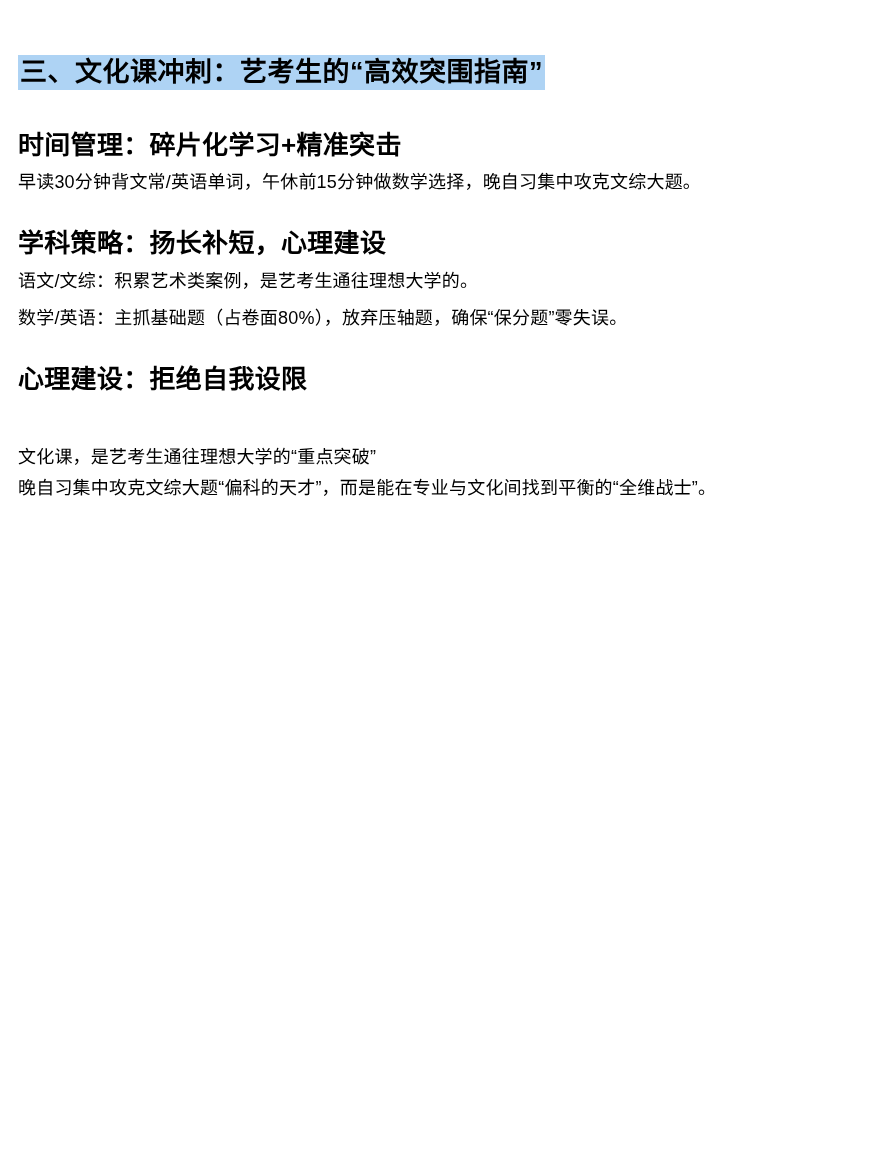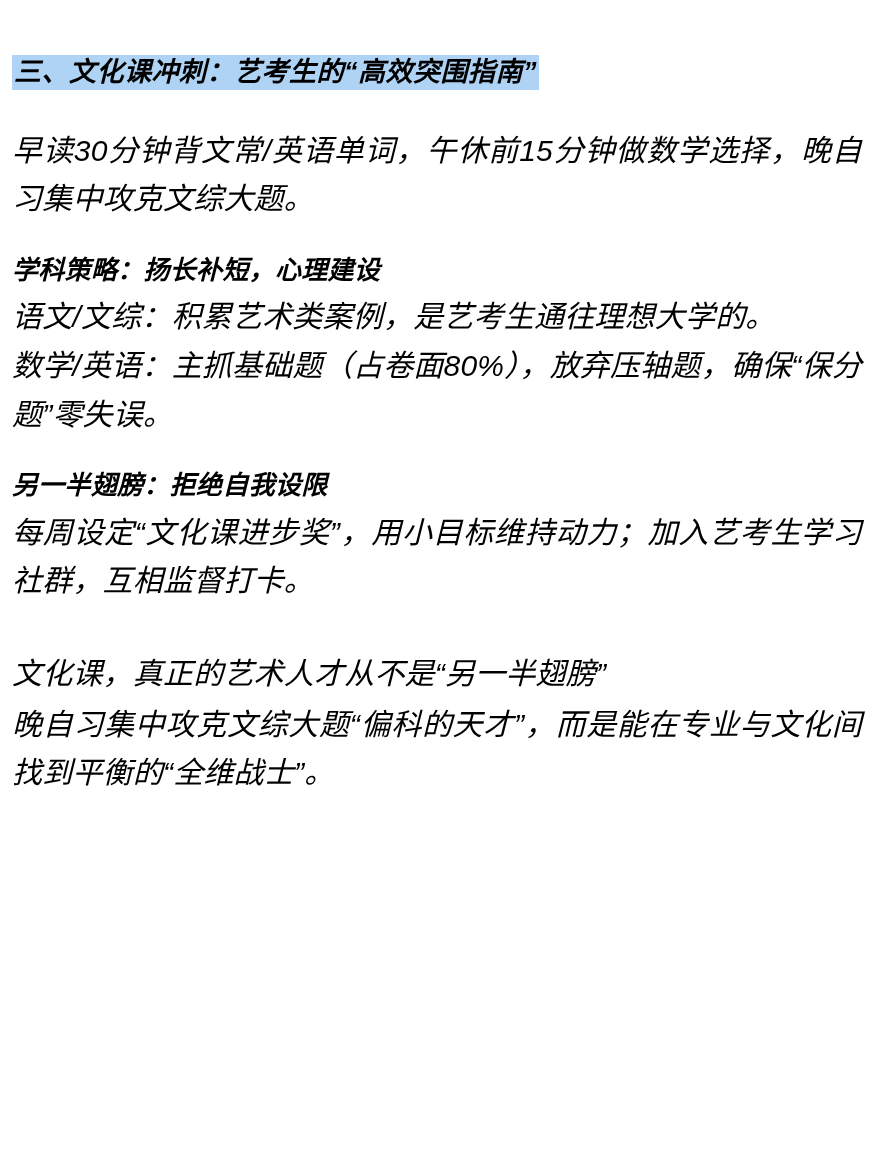--- a/index.html
+++ b/index.html
@@ -12,22 +12,21 @@
     height: 1176px;
     font-family: "Liberation Sans", "DejaVu Sans", sans-serif;
     color: #000000;
     -webkit-font-smoothing: antialiased;
   }
   .page {
     position: relative;
     width: 880px;
     height: 1012px;
     box-sizing: border-box;
-    padding: 52px 18px 0 12px;
-    font-style: italic;
+    padding: 52px 18px 0 18px;
   }
   .section-title-wrap {
     margin: 0 0 34px 0;
   }
   .section-title {
     display: inline;
     background: #aed3f4;
     font-size: 27px;
     font-weight: bold;
     line-height: 1.5;
@@ -43,29 +42,29 @@
     margin-bottom: 0;
   }
   .block-heading {
     font-size: 26px;
     font-weight: bold;
     line-height: 1.45;
     letter-spacing: 0.3px;
     margin: 0 0 4px 0;
   }
   .para {
-    font-size: 30px;
+    font-size: 18px;
     line-height: 1.62;
     letter-spacing: 0.2px;
     margin: 0;
     text-align: justify;
     text-justify: inter-character;
   }
   .para + .para {
-    margin-top: 0;
+    margin-top: 8px;
   }
   .closing {
     margin-top: 44px;
   }
   .closing .para {
     margin: 0;
   }
   .closing .para.first {
     margin-bottom: 2px;
   }
@@ -73,32 +72,32 @@
 </head>
 <body>
 
 <div class="page">
 
   <div class="section-title-wrap">
     <span class="section-title">三、文化课冲刺：艺考生的“高效突围指南”</span>
   </div>
 
   <div class="block">
+    <h2 class="block-heading">时间管理：碎片化学习+精准突击</h2>
     <p class="para">早读30分钟背文常/英语单词，午休前15分钟做数学选择，晚自习集中攻克文综大题。</p>
   </div>
 
   <div class="block">
     <h2 class="block-heading">学科策略：扬长补短，心理建设</h2>
     <p class="para">语文/文综：积累艺术类案例，是艺考生通往理想大学的。</p>
     <p class="para">数学/英语：主抓基础题（占卷面80%），放弃压轴题，确保“保分题”零失误。</p>
   </div>
 
   <div class="block">
-    <h2 class="block-heading">另一半翅膀：拒绝自我设限</h2>
-    <p class="para">每周设定“文化课进步奖”，用小目标维持动力；加入艺考生学习社群，互相监督打卡。</p>
+    <h2 class="block-heading">心理建设：拒绝自我设限</h2>
   </div>
 
   <div class="closing">
-    <p class="para first">文化课，真正的艺术人才从不是“另一半翅膀”</p>
+    <p class="para first">文化课，是艺考生通往理想大学的“重点突破”</p>
     <p class="para">晚自习集中攻克文综大题“偏科的天才”，而是能在专业与文化间找到平衡的“全维战士”。</p>
   </div>
 
 </div>
 
 </body></html>

